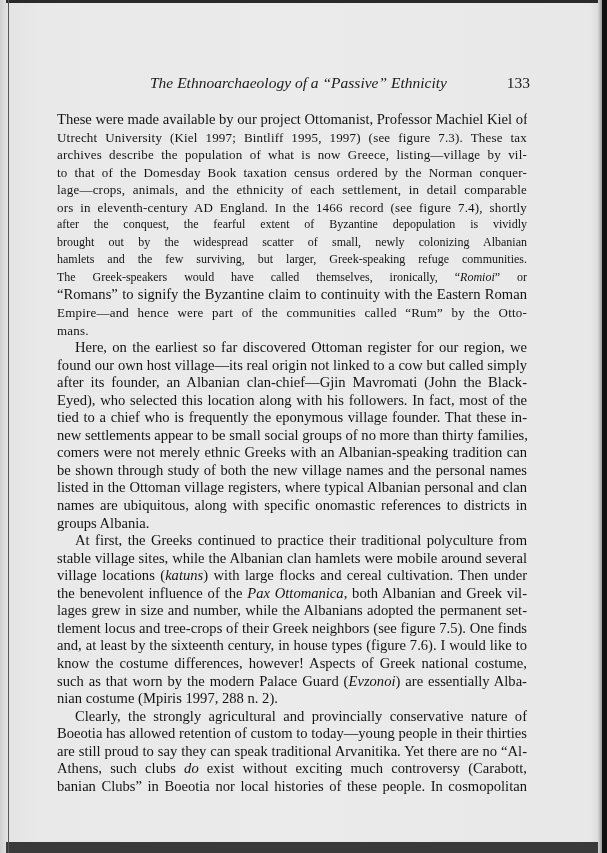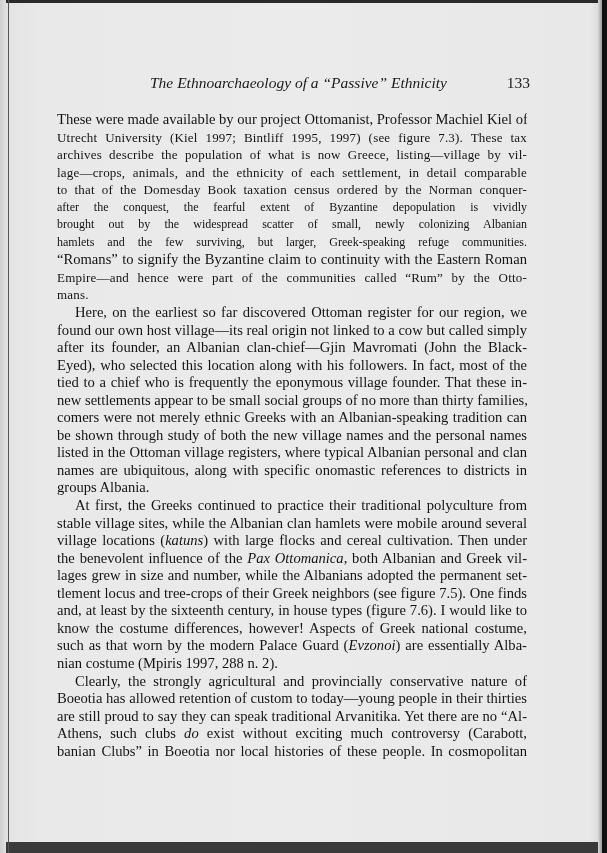--- a/index.html
+++ b/index.html
@@ -52,25 +52,27 @@
   <div class="running-head">
     <span class="title">The Ethnoarchaeology of a “Passive” Ethnicity</span>
     <span class="pageno">133</span>
   </div>
 
   <div class="body-text">
 
     <span class="line">These were made available by our project Ottomanist, Professor Machiel Kiel of</span>
     <span class="line small">Utrecht University (Kiel 1997; Bintliff 1995, 1997) (see figure 7.3). These tax</span>
     <span class="line small">archives describe the population of what is now Greece, listing—village by vil-</span>
+    <span class="line small">to that of the Domesday Book taxation census ordered by the Norman conquer-</span>
     <span class="line small">lage—crops, animals, and the ethnicity of each settlement, in detail comparable</span>
-    <span class="line small">to that of the Domesday Book taxation census ordered by the Norman conquer-</span>
+    <span class="line small">ors in eleventh-century AD England. In the 1466 record (see figure 7.4), shortly</span>
     <span class="line large">after the conquest, the fearful extent of Byzantine depopulation is vividly</span>
     <span class="line large">brought out by the widespread scatter of small, newly colonizing Albanian</span>
     <span class="line large">hamlets and the few surviving, but larger, Greek-speaking refuge communities.</span>
+    <span class="line large"><span>The Greek-speakers would have called themselves, ironically, “</span><em>Romioi</em><span>” or</span></span>
     <span class="line">“Romans” to signify the Byzantine claim to continuity with the Eastern Roman</span>
     <span class="line small">Empire—and hence were part of the communities called “Rum” by the Otto-</span>
     <span class="line small last">mans.</span>
 
     <span class="line indent">Here, on the earliest so far discovered Ottoman register for our region, we</span>
     <span class="line">found our own host village—its real origin not linked to a cow but called simply</span>
     <span class="line">after its founder, an Albanian clan-chief—Gjin Mavromati (John the Black-</span>
     <span class="line">Eyed), who selected this location along with his followers. In fact, most of the</span>
     <span class="line">tied to a chief who is frequently the eponymous village founder. That these in-</span>
     <span class="line">new settlements appear to be small social groups of no more than thirty families,</span>

